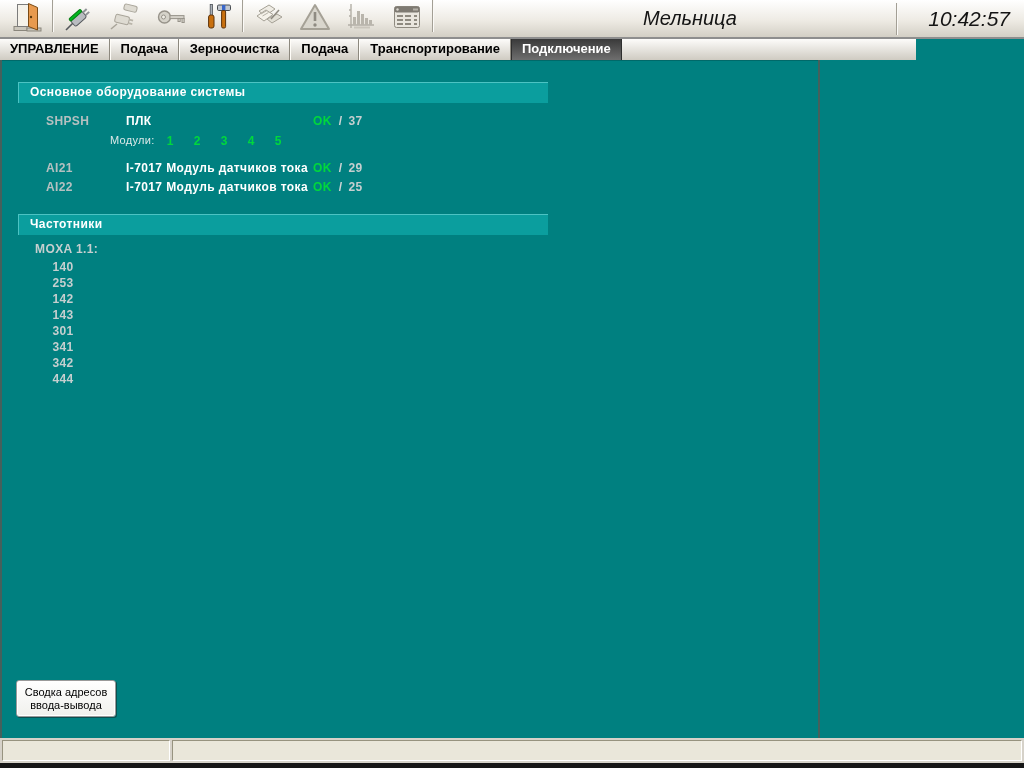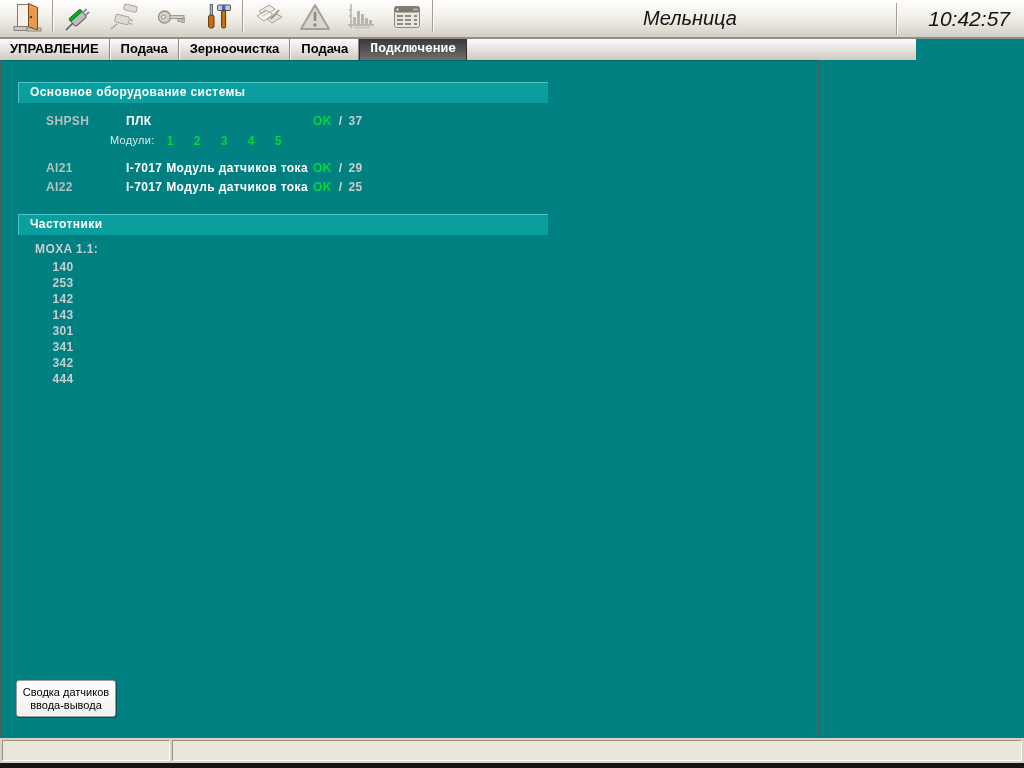--- a/index.html
+++ b/index.html
@@ -19,21 +19,21 @@
   .clock { position:absolute; right:14px; top:0; height:37px; line-height:37px;
     font-size:21px; font-style:italic; color:#141414; }
 
   
   .tabbar { position:absolute; left:0; top:39px; width:916px; height:21px;
     background:linear-gradient(#fdfcfa,#cfcbc2); display:flex; }
   .tab { padding:0 10px; line-height:20px; font-size:13px; font-weight:bold; color:#000;
     border-left:1px solid #fffdf8; border-right:1px solid #8d897f; white-space:nowrap; cursor:default; }
   .tab:first-child { border-left:none; }
   .tab.active { background:linear-gradient(#3a3a3a,#6e6e6e); color:#fff;
-    border-left:1px solid #2e2e2e; border-right:1px solid #2e2e2e;font-family:Liberation Mono, monospace; }
+    border-left:1px solid #2e2e2e; border-right:1px solid #2e2e2e; }
 
   
   .main { position:absolute; left:0; top:60px; width:820px; height:678px; background:#008080;
     box-shadow: inset 2px 0 0 #46605c, inset -2px 0 0 #46605c, inset 0 1px 0 rgba(0,0,0,0.18); }
   .sect { position:absolute; left:18px; width:530px; height:21px; background:#0b9e9e;
     box-shadow: inset 1px 1px 0 #4cc3c3; line-height:21px; padding-left:12px; box-sizing:border-box;
     font-weight:bold; font-size:12px; color:#ffffff; letter-spacing:0.4px; }
   .lab { position:absolute; font-weight:bold; font-size:12px; letter-spacing:0.4px; white-space:nowrap;margin-left:16px; }
   .c-id { color:#b5c0c0; }
   .c-wh { color:#ffffff; }
@@ -168,20 +168,21 @@
     <div class="title">Мельница</div>
     <div class="tsep-abs"></div>
     <div class="clock">10:42:57</div>
   </div>
 
   <div class="tabbar">
     <div class="tab">УПРАВЛЕНИЕ</div>
     <div class="tab">Подача</div>
     <div class="tab">Зерноочистка</div>
     <div class="tab">Подача</div>
+    <div class="tab">Транспортирование</div>
     <div class="tab active">Подключение</div>
   </div>
 
   <div class="main">
 
     <div class="sect" style="top:22px">Основное оборудование системы</div>
 
     <div class="eqrow" style="top:54px">
       <span class="lab c-id" style="left:30px">SHPSH</span>
       <span class="lab c-wh" style="left:110px">ПЛК</span>
@@ -218,21 +219,21 @@
       <div class="mnum">142</div>
       <div class="mnum">143</div>
       <div class="mnum">301</div>
       <div class="mnum">341</div>
       <div class="mnum">342</div>
       <div class="mnum">444</div>
     </div>
 
 
     <button class="sum-btn">
-      <span>Сводка датчиков</span>
+      <span>Сводка адресов</span>
       <span>ввода-вывода</span>
     </button>
   </div>
 
   <div class="statusbar">
     <div class="spanel" style="left:2px;width:168px"></div>
     <div class="spanel" style="left:172px;width:850px"></div>
   </div>
   <div class="bottomstrip"></div>
 

